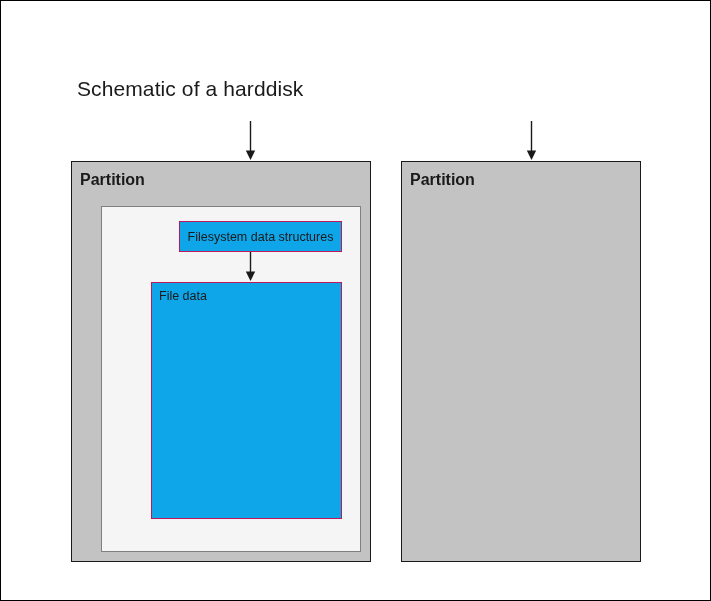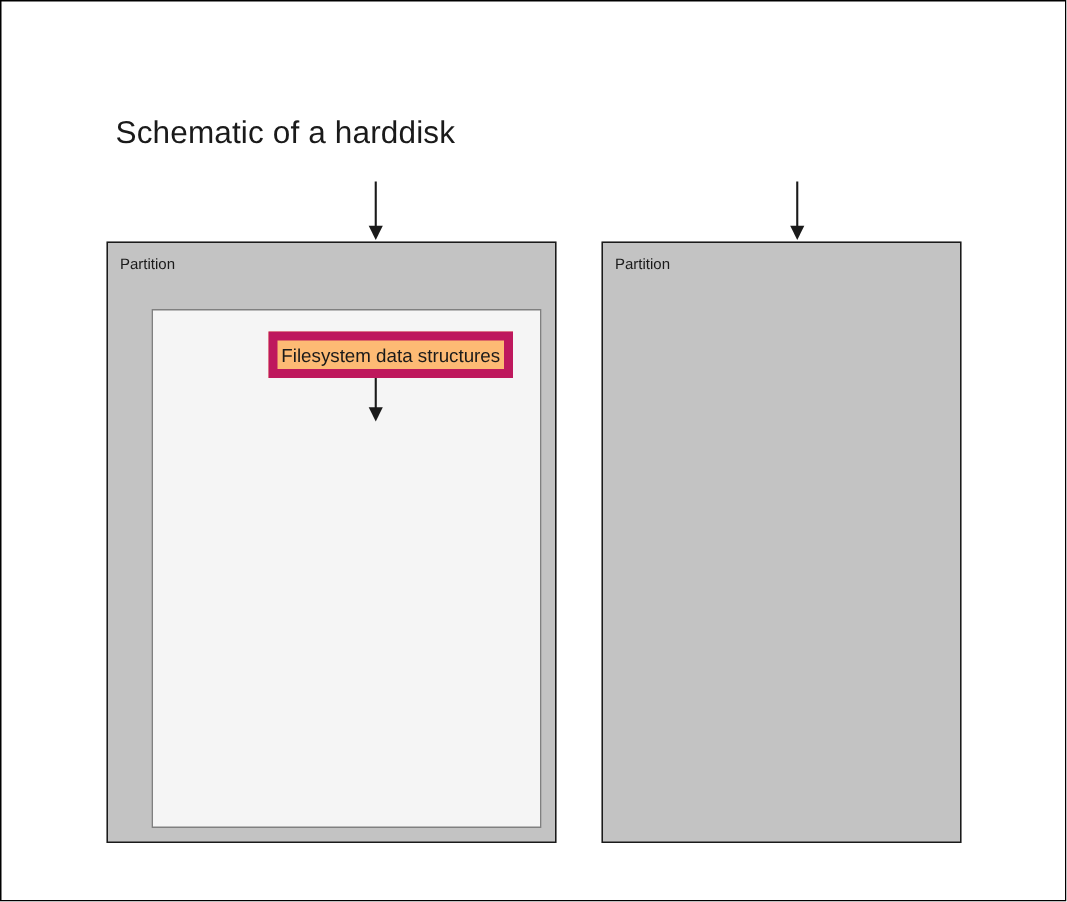--- a/index.html
+++ b/index.html
@@ -45,43 +45,43 @@
     background: #c3c3c3;
     border: 1px solid #1a1a1a;
   }
 
   .node-inner-light {
     background: #f5f5f5;
     border: 1px solid #808080;
   }
 
   .node-white {
-    background: #fdba74;
-    border: 6px solid #be185d;
+    background: #0ea5e9;
+    border: 1px solid #be185d;
   }
 
   
   .label-center {
     position: absolute;
     left: 0;
     right: 0;
     top: 50%;
     transform: translateY(-50%);
     text-align: center;
     font-size: 12px;
     font-weight: bold;
     color: #1a1a1a;
   }
 
   .label-topleft {
     position: absolute;
     left: 8px;
     top: 9px;
-    font-size: 10px;
-    font-weight: normal;
+    font-size: 16px;
+    font-weight: bold;
     color: #1a1a1a;
     white-space: nowrap;
   }
 
   .label-box-center {
     position: absolute;
     left: 0;
     right: 0;
     top: 50%;
     transform: translateY(-50%);
@@ -143,18 +143,21 @@
     <span class="label-box-center">Filesystem data structures</span>
   </div>
 
   <div class="arrow" style="left:243px; top:251px; width:13px; height:31px;">
     <svg width="13" height="31" viewBox="0 0 13 31">
       <line x1="6.5" y1="0" x2="6.5" y2="21" stroke="#1a1a1a" stroke-width="1.4"></line>
       <polygon points="6.5,29 1.8,19.5 11.2,19.5" fill="#1a1a1a"></polygon>
     </svg>
   </div>
 
+  <div class="node node-white" style="left:150px; top:281px; width:191px; height:237px;">
+    <span class="label-box-topleft">File data</span>
+  </div>
 
   <div class="node node-gray" style="left:400px; top:160px; width:240px; height:401px;">
     <span class="label-topleft">Partition</span>
   </div>
 
 </div>
 
 </body></html>

